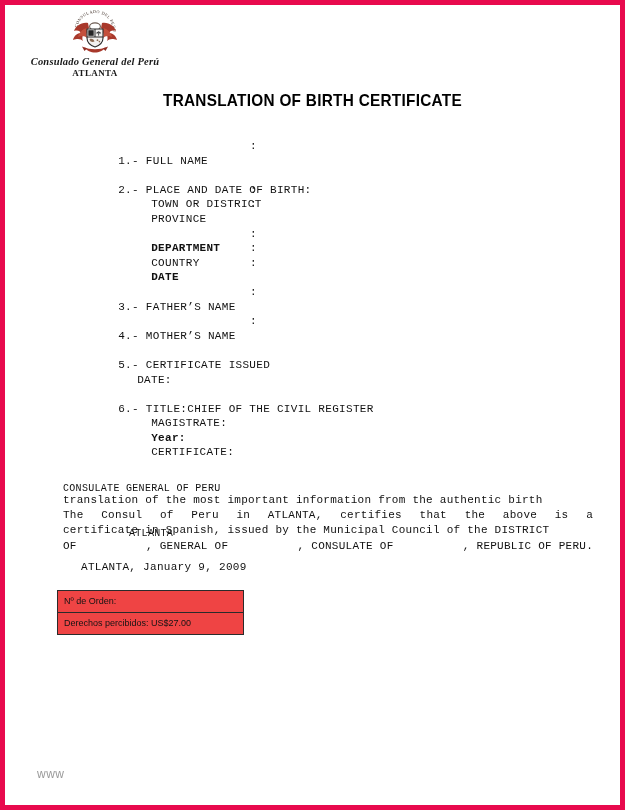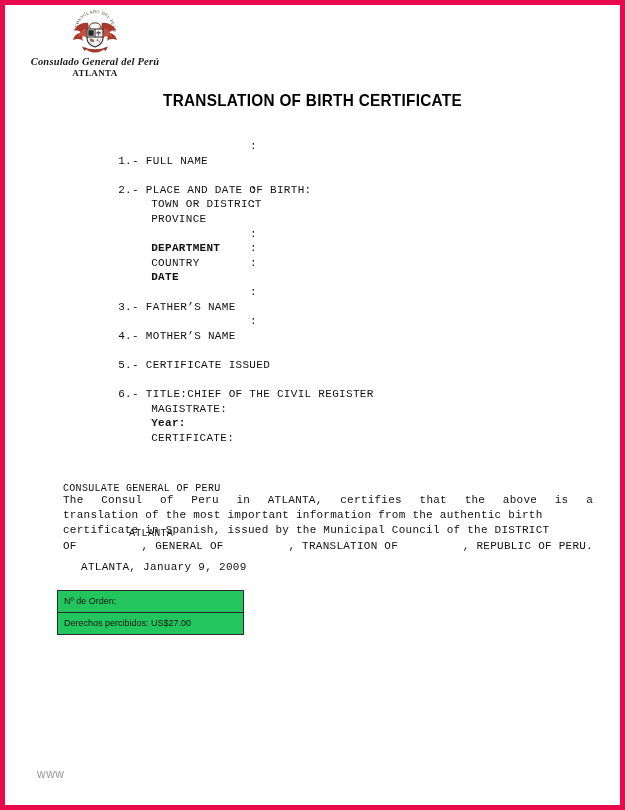--- a/index.html
+++ b/index.html
@@ -152,21 +152,21 @@
   }
 
   
   #fee-table {
     position: absolute;
     left: 52px;
     top: 585px;
     width: 185px;
     border: 1px solid #2b2b2b;
     border-bottom: none;
-    background: #22c55e;
+    background: #ef4444;
   }
   #fee-table .fee-row {
     border-bottom: 1px solid #2b2b2b;
     height: 21px;
     line-height: 21px;
     padding-left: 6px;
     font-family: "Liberation Sans", "DejaVu Sans", sans-serif;
     font-size: 9px;
     color: #141414;
     white-space: nowrap;
@@ -263,20 +263,23 @@
       <div class="row gap"></div>
 
       <div class="row">
         <span class="lbl">4.-</span><span> </span><span class="lbl">MOTHER’S NAME</span><span class="colon">:</span>
       </div>
       <div class="row gap"></div>
 
       <div class="row">
         <span class="lbl">5.-</span><span> </span><span class="lbl">CERTIFICATE ISSUED</span>
       </div>
+      <div class="row" style="padding-left:19px">
+        <span class="lbl">DATE:</span>
+      </div>
       <div class="row gap"></div>
 
       <div class="row">
         <span class="lbl">6.-</span><span> </span><span class="lbl">TITLE:CHIEF OF THE CIVIL REGISTER</span>
       </div>
       <div class="row indent1">
         <span class="lbl">MAGISTRATE:</span>
       </div>
       <div class="row indent1">
         <span class="lbl bold">Year:</span>
@@ -285,40 +288,40 @@
         <span class="lbl">CERTIFICATE:</span>
       </div>
     </div>
 
     <div id="consulate-head">
       <div>CONSULATE GENERAL OF PERU</div>
       <div id="consulate-city">ATLANTA</div>
     </div>
 
     <div id="certification">
+      <div class="pline">translation of the most important information from the authentic birth</div>
       <div class="pline just">
         <span>The</span>
         <span>Consul</span>
         <span>of</span>
         <span>Peru</span>
         <span>in</span>
         <span>ATLANTA,</span>
         <span>certifies</span>
         <span>that</span>
         <span>the</span>
         <span>above</span>
         <span>is</span>
         <span>a</span>
       </div>
-      <div class="pline">translation of the most important information from the authentic birth</div>
       <div class="pline">certificate in Spanish, issued by the Municipal Council of the DISTRICT</div>
       <div class="pline just">
         <span>OF</span>
         <span>, GENERAL OF</span>
-        <span>, TRANSLATION OF</span>
+        <span>, CONSULATE OF</span>
         <span>, REPUBLIC OF PERU.</span>
       </div>
     </div>
 
     <div id="dateline">ATLANTA, January 9, 2009</div>
 
     <div id="fee-table">
       <div class="fee-row">
         <span>Nº de Orden:</span><span class="val"></span>
       </div>

